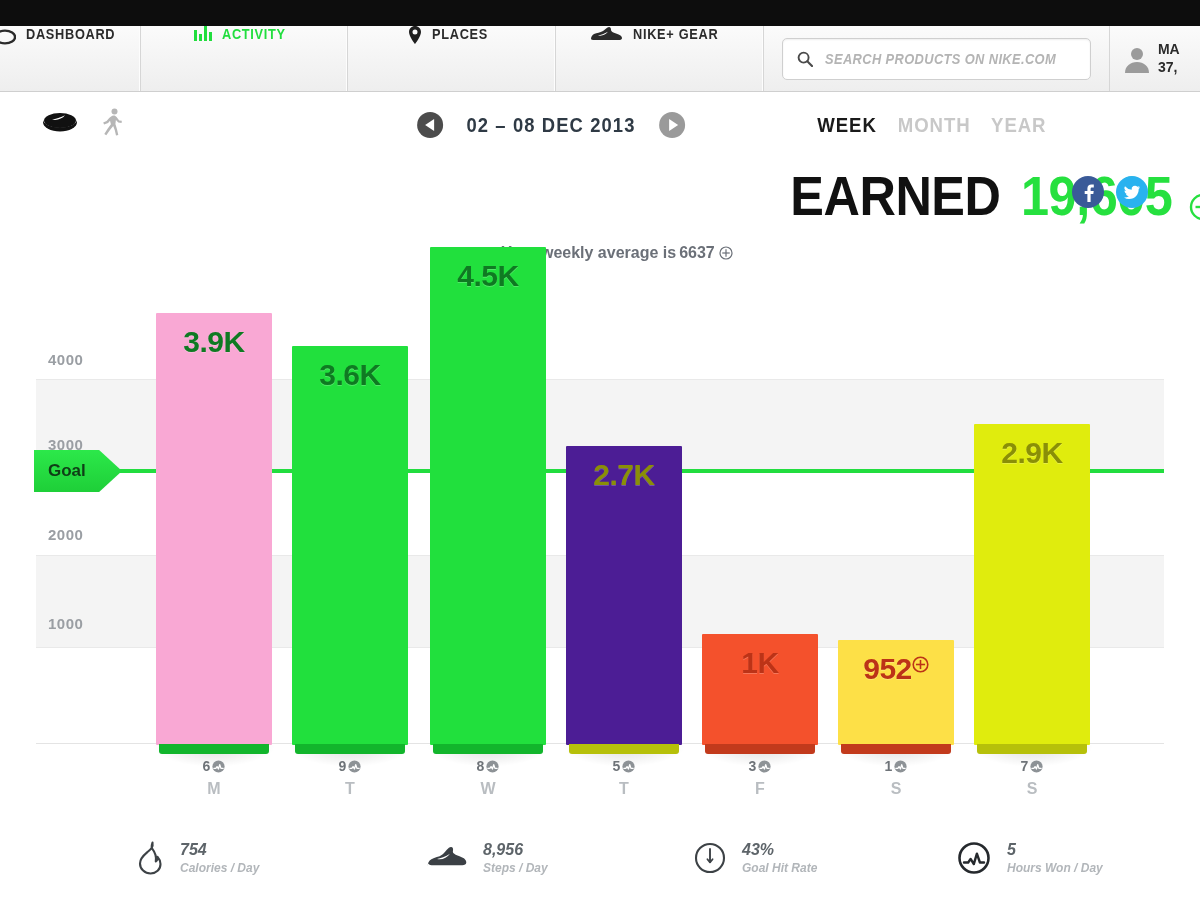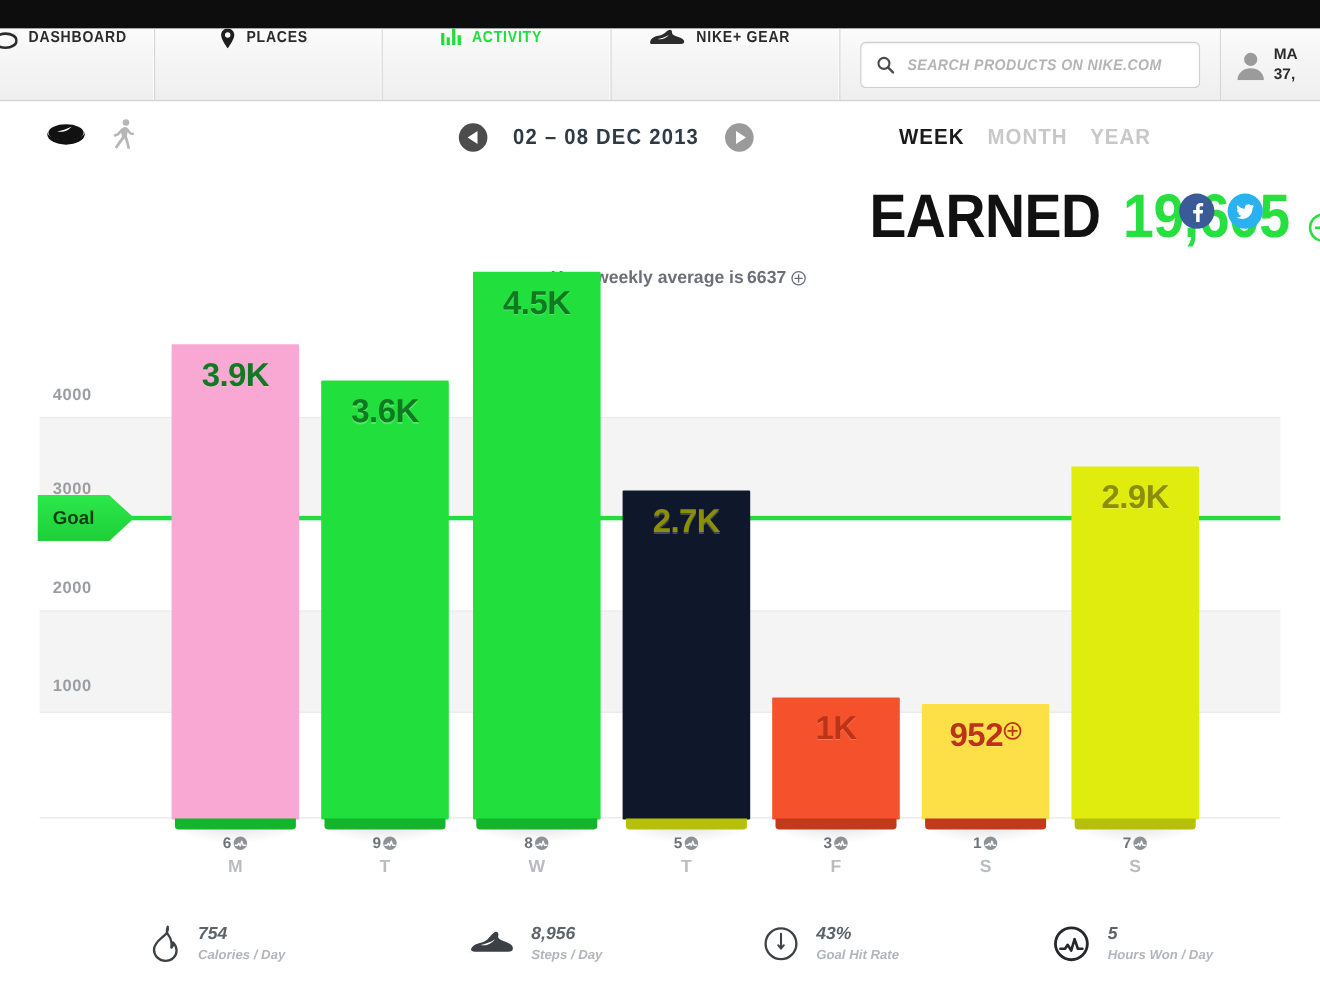--- a/index.html
+++ b/index.html
@@ -216,37 +216,37 @@
 
   <div class="nav-item dashboard">
     <span style="width:22px;height:22px;display:inline-block;flex:none;margin-left:-14px">
       <svg viewBox="0 0 24 24" width="22" height="22">
           <ellipse cx="12" cy="12" rx="11" ry="7" fill="none" stroke="#2b2b2b" stroke-width="2.6"></ellipse>
         </svg>
     </span>
     <span class="nav-label">DASHBOARD</span>
   </div>
 
-  <div class="nav-item places">
-    <span style="width:14px;height:18px;display:inline-block">
-      <svg viewBox="0 0 14 18" width="14" height="18">
-          <path d="M7 0C3.7 0 1 2.6 1 5.9 1 10.3 7 18 7 18s6-7.7 6-12.1C13 2.6 10.3 0 7 0zm0 8.4a2.5 2.5 0 110-5 2.5 2.5 0 010 5z" fill="#1f1f1f"></path>
-        </svg>
-    </span>
-    <span class="nav-label">PLACES</span>
-  </div>
-
   <div class="nav-item activity">
     <span style="display:inline-flex;align-items:flex-end;gap:2px;height:15px">
       <i style="display:block;width:3px;height:11px;background:#21de3e"></i>
       <i style="display:block;width:3px;height:7px;background:#21de3e"></i>
       <i style="display:block;width:3px;height:15px;background:#21de3e"></i>
       <i style="display:block;width:3px;height:9px;background:#21de3e"></i>
     </span>
     <span class="nav-label">ACTIVITY</span>
+  </div>
+
+  <div class="nav-item places">
+    <span style="width:14px;height:18px;display:inline-block">
+      <svg viewBox="0 0 14 18" width="14" height="18">
+          <path d="M7 0C3.7 0 1 2.6 1 5.9 1 10.3 7 18 7 18s6-7.7 6-12.1C13 2.6 10.3 0 7 0zm0 8.4a2.5 2.5 0 110-5 2.5 2.5 0 010 5z" fill="#1f1f1f"></path>
+        </svg>
+    </span>
+    <span class="nav-label">PLACES</span>
   </div>
 
   <div class="nav-item gear">
     <span style="width:34px;height:18px;display:inline-block">
       <svg viewBox="0 0 34 18" width="34" height="18">
         <path d="M2 13c0-2 1-4 3-5 3-1.6 6-1 9-3 2.4-1.6 4-4 6-4 1.6 0 2 1.4 2 3 0 1.6 2 2.4 5 3.4 4 1.3 6 2.6 6 4.6 0 1.6-1.4 2-3 2H4c-1.4 0-2-.8-2-1z" fill="#2b2b2b"></path>
         <path d="M9 9.4c2.6-.3 6.6-1.6 10-3.6-2.2 2.8-6 4.6-10 3.6z" fill="#fff"></path>
       </svg>
     </span>
     <span class="nav-label">NIKE+ GEAR</span>
@@ -390,21 +390,21 @@
           <div class="bar-shadow"></div>
           <div class="bar" style="height: 498px; background: rgb(33, 224, 61);">
             <div class="bar-val" style="color: rgb(15, 122, 34);">
               <span>4.5K</span>
             </div>
           </div>
           <div class="bar-base" style="background: rgb(18, 181, 44);"></div>
         </div>
         <div class="bar-slot" style="left: 530px;">
           <div class="bar-shadow"></div>
-          <div class="bar" style="height: 299px; background: #0f172a; padding-left: 24px;">
+          <div class="bar" style="height: 299px; background: #4c1d95; padding-left: 24px;">
             <div class="bar-val" style="color: rgb(138, 143, 7);">
               <span>2.7K</span>
             </div>
           </div>
           <div class="bar-base" style="background: rgb(182, 192, 10);"></div>
         </div>
         <div class="bar-slot" style="left: 666px;">
           <div class="bar-shadow"></div>
           <div class="bar" style="height: 111px; background: rgb(244, 81, 44);">
             <div class="bar-val" style="color: rgb(188, 51, 23);">

